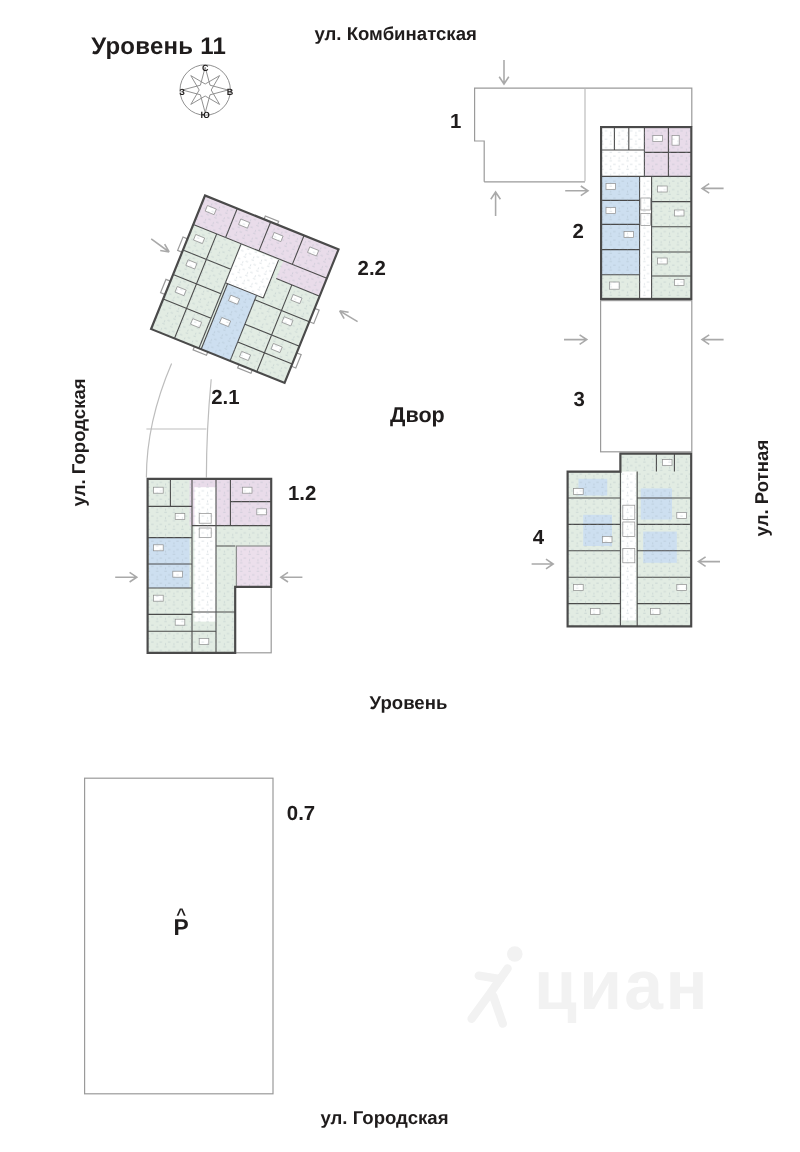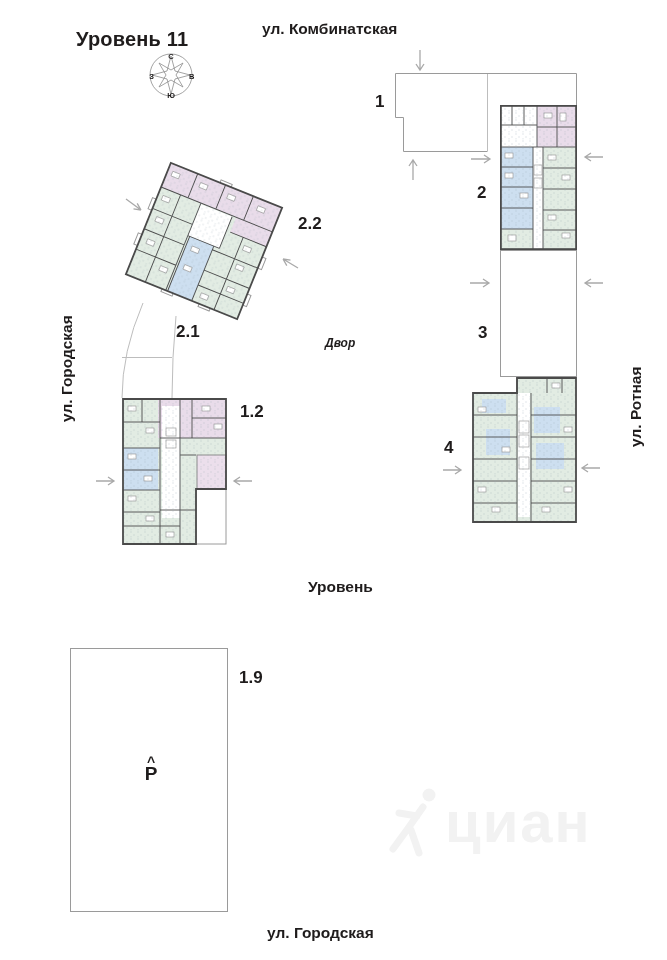--- a/index.html
+++ b/index.html
@@ -4,21 +4,21 @@
 <style>
   html,body{margin:0;padding:0;background:#fff;}
   body{width:667px;height:960px;position:relative;overflow:hidden;
        font-family:"Liberation Sans",sans-serif;color:#1f1c1c;}
   .canvas{position:absolute;inset:0;}
   .lbl{position:absolute;font-weight:700;white-space:nowrap;}
   .title{font-size:20px;letter-spacing:.2px;}
   .street{font-size:15.5px;}
   .vert{transform:rotate(-90deg);transform-origin:0 0;}
   .bnum{font-size:17px;}
-  .area{font-size:12px;font-style:italic;}
+  .area{font-size:18px;}
   svg{position:absolute;left:0;top:0;}
   .zp{fill:var(--room_pink,#e9dcea);}
   .zp2{fill:#ecdfec;stroke:#8c8c8c;stroke-width:1;}
   .zb{fill:var(--room_blue,#cddff0);}
   .zg{fill:var(--room_green,#e2ece3);}
   .zw{fill:#ffffff;}
   .wall{stroke:var(--wall,#4a4a4a);stroke-width:.9;fill:none;}
   .wall2{stroke:var(--wall,#4a4a4a);stroke-width:1.8;fill:none;}
   .fx{fill:#fff;stroke:#8f8f8f;stroke-width:.6;}
   .outl{fill:none;stroke:var(--outline,#9a9a9a);stroke-width:1;}
@@ -222,20 +222,20 @@
   <div class="lbl street" style="left:267px;top:924px;">ул. Городская</div>
   <div class="lbl area" style="left:325px;top:336px;">Двор</div>
 
   <div class="lbl bnum" style="left:375px;top:92px;">1</div>
   <div class="lbl bnum" style="left:477px;top:183px;">2</div>
   <div class="lbl bnum" style="left:298px;top:214px;">2.2</div>
   <div class="lbl bnum" style="left:176px;top:322px;">2.1</div>
   <div class="lbl bnum" style="left:478px;top:323px;">3</div>
   <div class="lbl bnum" style="left:240px;top:402px;">1.2</div>
   <div class="lbl bnum" style="left:444px;top:438px;">4</div>
-  <div class="lbl bnum" style="left:239px;top:668px;">1.9</div>
+  <div class="lbl bnum" style="left:239px;top:668px;">0.7</div>
 
   <div class="parking">
     <span class="roof">^</span>
     <span class="pchar">Р</span>
   </div>
 
 </div>
 
 </body></html>

